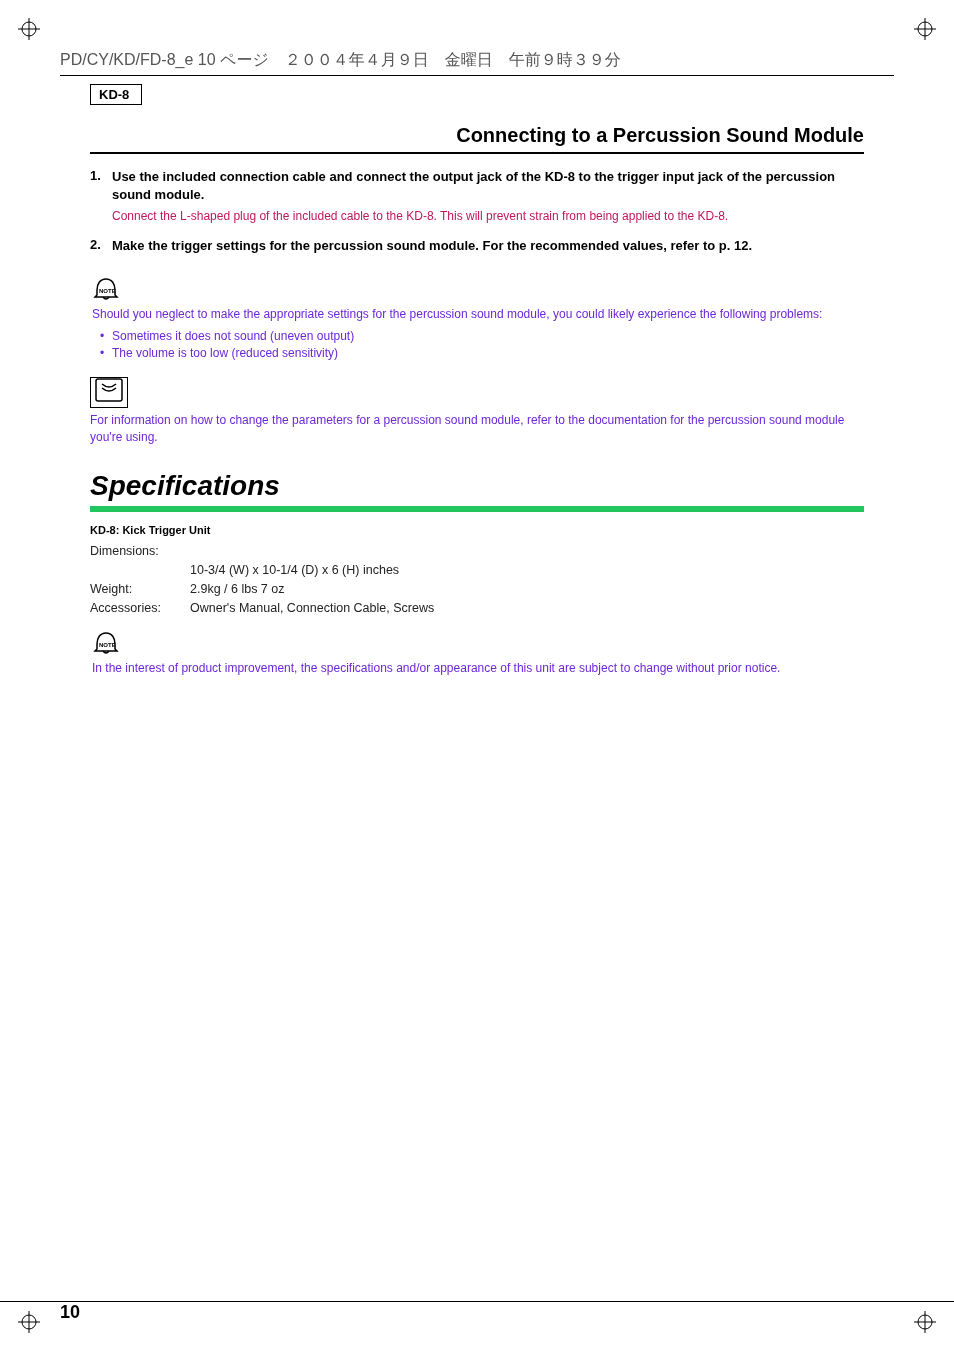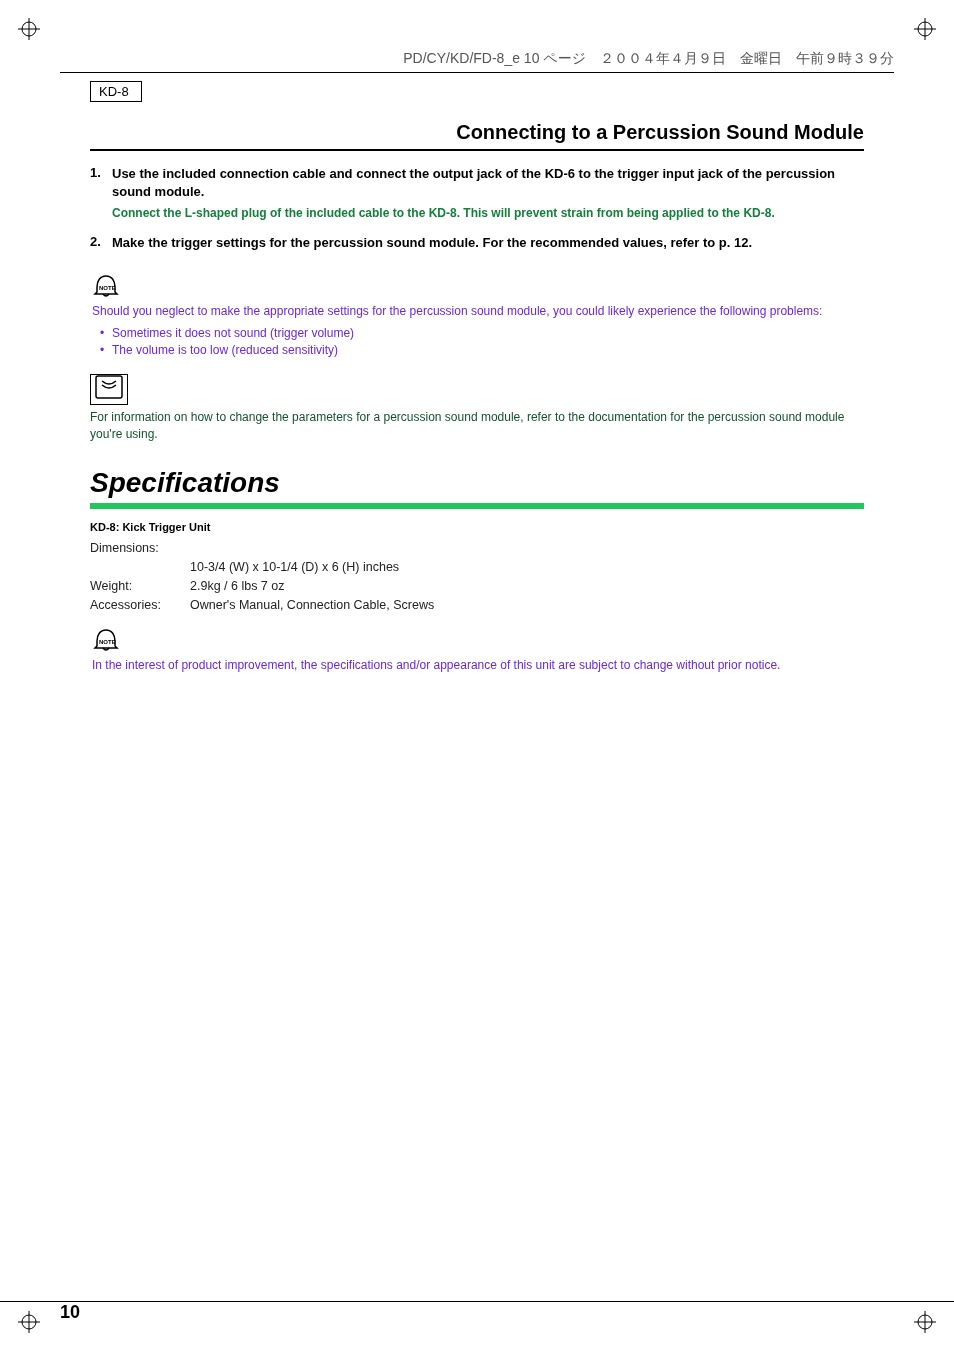--- a/index.html
+++ b/index.html
@@ -42,40 +42,40 @@
 
     
     .header-bar {
       display: flex;
       align-items: center;
       margin-bottom: 4px;
       margin-top: 10px;
     }
 
     .header-text {
-      font-size: 14px;
+      font-size: 16px;
       color: #555;
       flex: 1;
-      text-align: right;
+      text-align: left;
     }
 
     
     .top-divider {
       border: none;
       border-top: 1.5px solid #000;
       margin-bottom: 0;
     }
 
     
     .model-label-box {
       display: inline-block;
       border: 1.5px solid #000;
       padding: 2px 12px 2px 8px;
       font-size: 13px;
-      font-weight: normal;
+      font-weight: bold;
       margin-top: 8px;
       margin-bottom: 18px;
     }
 
     
     .section-title {
       font-size: 20px;
       font-weight: bold;
       margin-bottom: 14px;
       line-height: 1.25;
@@ -109,24 +109,24 @@
     }
 
     .list-main-text {
       font-weight: bold;
       font-size: 13px;
       line-height: 1.4;
       margin-bottom: 4px;
     }
 
     .list-sub-text {
-      font-weight: bold;
+      font-weight: normal;
       font-size: 12px;
       line-height: 1.4;
-      color: #15803d;
+      color: #be185d;
     }
 
     
     .note-box {
       margin: 12px 0 14px 0;
     }
 
     .note-text {
       font-size: 12px;
       line-height: 1.45;
@@ -170,21 +170,21 @@
       font-style: italic;
       border: 1.5px solid #000;
       padding: 0px 4px 2px 4px;
       line-height: 1;
       display: inline-block;
     }
 
     .ref-text {
       font-size: 12px;
       line-height: 1.45;
-      color: #14532d;
+      color: #6d28d9;
     }
 
     
     .specs-section {
       margin-top: 24px;
     }
 
     .specs-title {
       font-size: 28px;
       font-weight: bold;
@@ -313,21 +313,21 @@
     <div class="model-label-box">KD-8</div>
 
     
     <div class="section-title">Connecting to a Percussion Sound Module</div>
 
     
     <ol class="numbered-list">
       <li>
         <span class="list-number">1.</span>
         <div class="list-content">
-          <div class="list-main-text">Use the included connection cable and connect the output jack of the KD-6 to the trigger input jack of the percussion sound module.</div>
+          <div class="list-main-text">Use the included connection cable and connect the output jack of the KD-8 to the trigger input jack of the percussion sound module.</div>
           <div class="list-sub-text">Connect the L-shaped plug of the included cable to the KD-8. This will prevent strain from being applied to the KD-8.</div>
         </div>
       </li>
       <li>
         <span class="list-number">2.</span>
         <div class="list-content">
           <div class="list-main-text">Make the trigger settings for the percussion sound module. For the recommended values, refer to p. 12.</div>
         </div>
       </li>
     </ol>
@@ -341,21 +341,21 @@
             <path d="M16 2 C10 2 7 7 7 13 L7 18 L5 20 L27 20 L25 18 L25 13 C25 7 22 2 16 2 Z" fill="none" stroke="#000" stroke-width="1.5"></path>
             <path d="M13 20 Q16 24 19 20" fill="none" stroke="#000" stroke-width="1.5"></path>
 
             <text x="9" y="16" font-size="6" font-weight="bold" font-family="Arial" fill="#000">NOTE</text>
           </svg>
         </div>
       </div>
       <div class="note-text">
         <span>Should you neglect to make the appropriate settings for the percussion sound module, you could likely experience the following problems:</span>
         <ul class="bullet-list">
-          <li>Sometimes it does not sound (trigger volume)</li>
+          <li>Sometimes it does not sound (uneven output)</li>
           <li>The volume is too low (reduced sensitivity)</li>
         </ul>
       </div>
     </div>
 
     
     <div class="ref-box">
       <div class="ref-icon">
         <span class="ref-icon-symbol">
           <svg width="28" height="24" viewBox="0 0 28 24" xmlns="http://www.w3.org/2000/svg">

